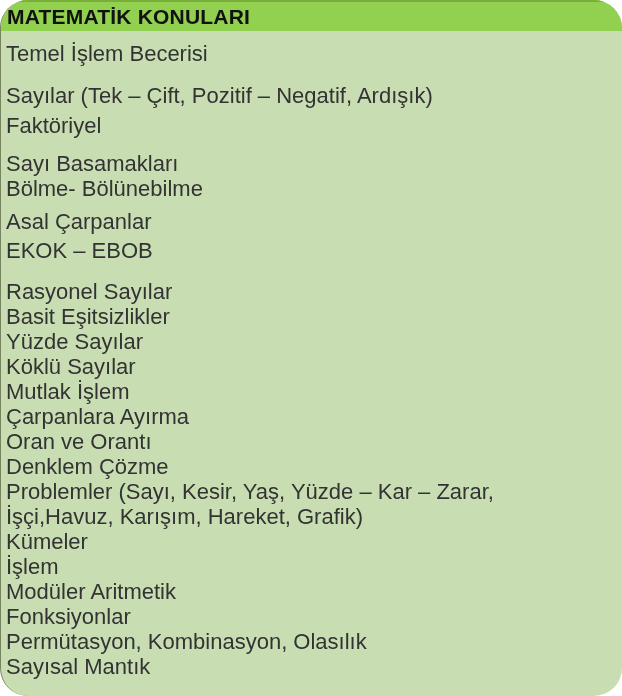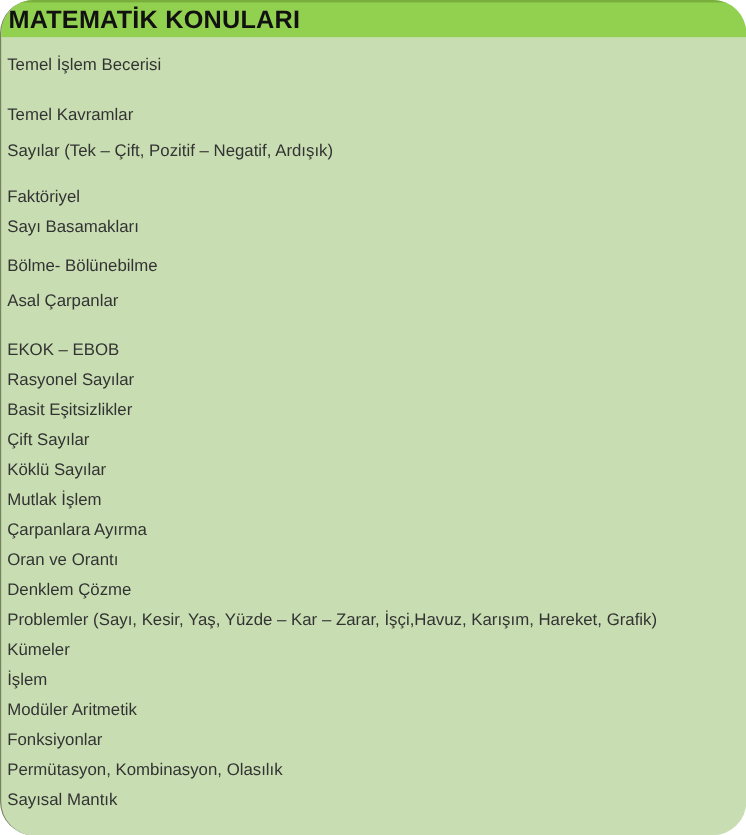--- a/index.html
+++ b/index.html
@@ -37,21 +37,21 @@
   .header-title {
     font-size: 21px;
     font-weight: bold;
     letter-spacing: 0.2px;
     color: var(--header-text, #111);
   }
   .topics {
     padding: 10px 28px 0 5px;
   }
   .topic-row {
-    font-size: 14px;
+    font-size: 22px;
     line-height: 25px;
     color: var(--body-text, #333);
   }
   
   .topics .topic-row:nth-child(2) { margin-top: 17px; }
   .topics .topic-row:nth-child(3) { margin-top: 5px; }
   .topics .topic-row:nth-child(4) { margin-top: 13px; }
   .topics .topic-row:nth-child(5) { }
   .topics .topic-row:nth-child(6) { margin-top: 8px; }
   .topics .topic-row:nth-child(7) { margin-top: 4px; }
@@ -59,30 +59,29 @@
 </style>
 </head>
 <body>
 
 <div class="sheet">
   <div class="header-row">
     <span class="header-title">MATEMATİK KONULARI</span>
   </div>
   <div class="topics">
     <div class="topic-row">Temel İşlem Becerisi</div>
-    <div class="topic-row">Temel Kavramlar</div>
     <div class="topic-row">Sayılar (Tek – Çift, Pozitif – Negatif, Ardışık)</div>
     <div class="topic-row">Faktöriyel</div>
     <div class="topic-row">Sayı Basamakları</div>
     <div class="topic-row">Bölme- Bölünebilme</div>
     <div class="topic-row">Asal Çarpanlar</div>
     <div class="topic-row">EKOK – EBOB</div>
     <div class="topic-row">Rasyonel Sayılar</div>
     <div class="topic-row">Basit Eşitsizlikler</div>
-    <div class="topic-row">Çift Sayılar</div>
+    <div class="topic-row">Yüzde Sayılar</div>
     <div class="topic-row">Köklü Sayılar</div>
     <div class="topic-row">Mutlak İşlem</div>
     <div class="topic-row">Çarpanlara Ayırma</div>
     <div class="topic-row">Oran ve Orantı</div>
     <div class="topic-row">Denklem Çözme</div>
     <div class="topic-row">Problemler (Sayı, Kesir, Yaş, Yüzde – Kar – Zarar, İşçi,Havuz, Karışım, Hareket, Grafik)</div>
     <div class="topic-row">Kümeler</div>
     <div class="topic-row">İşlem</div>
     <div class="topic-row">Modüler Aritmetik</div>
     <div class="topic-row">Fonksiyonlar</div>

